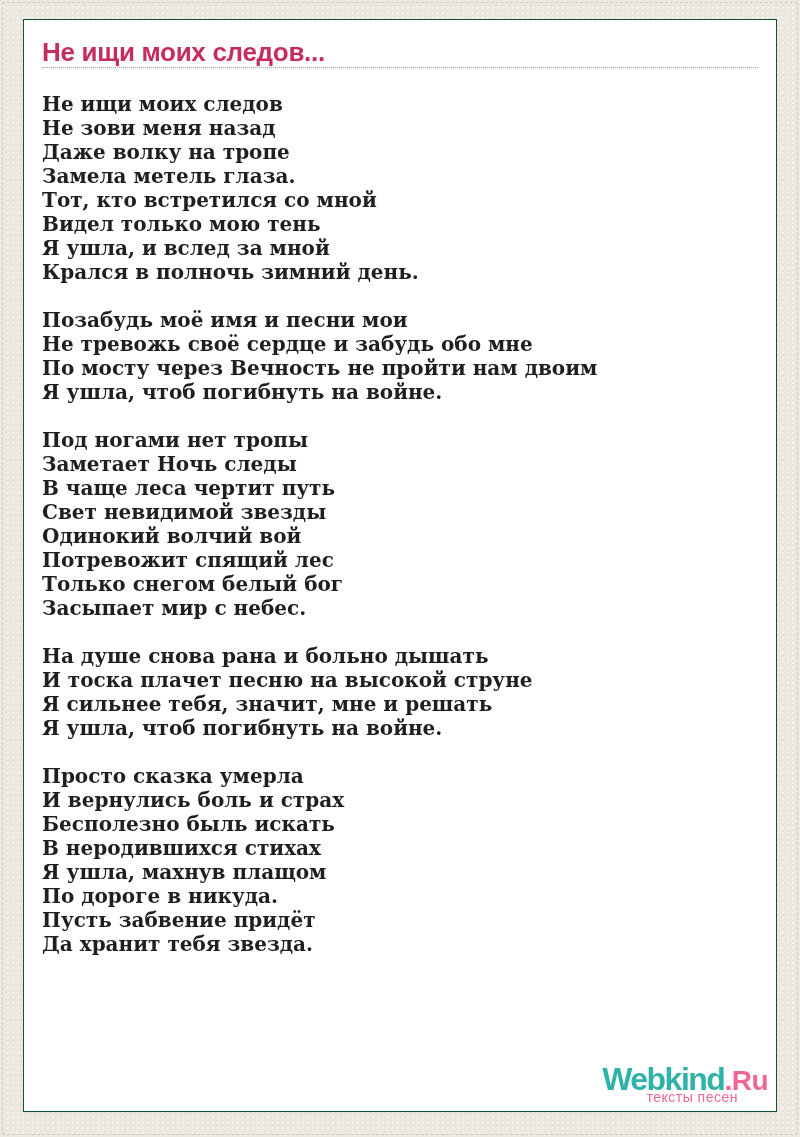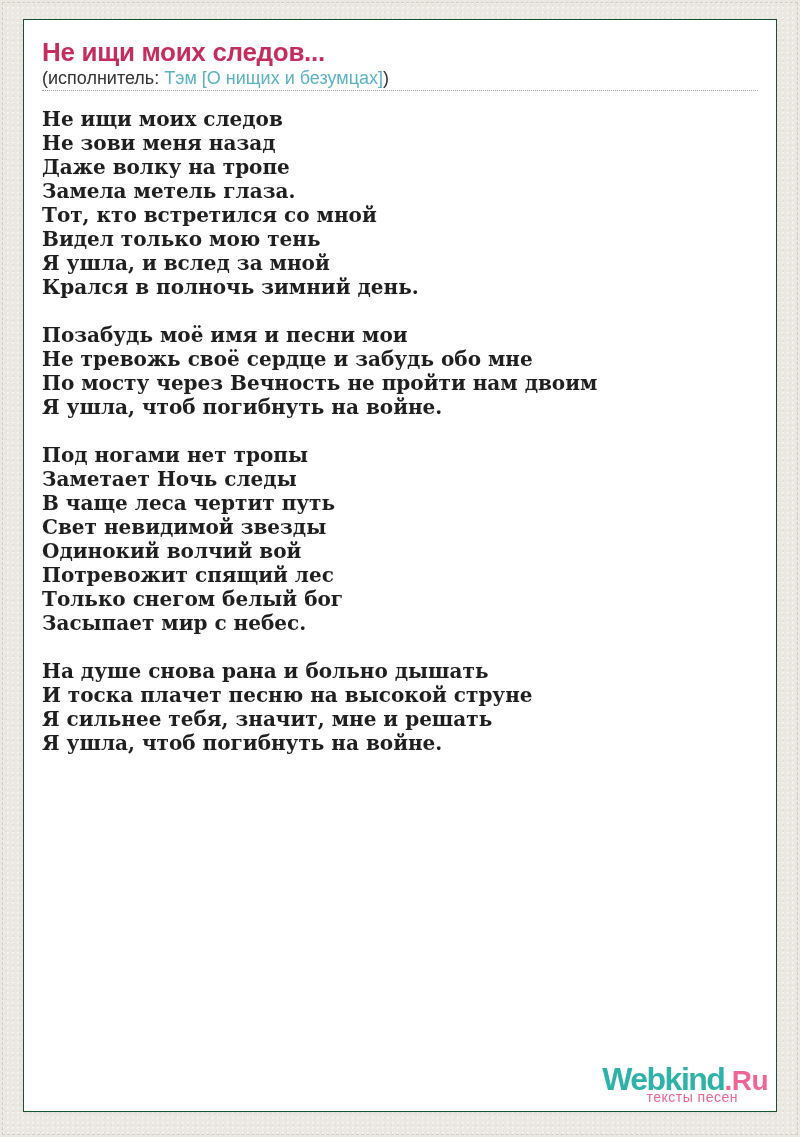--- a/index.html
+++ b/index.html
@@ -45,21 +45,21 @@
     font-size:18px;
     line-height:20px;
     color:#333333;
   }
   .artist-link{
     color:#5bb2c4;
     text-decoration:none;
     cursor:pointer;
   }
   .lyrics{
-    margin-top:16px;
+    margin-top:24px;
     font-family:"DejaVu Serif", serif;
     font-weight:bold;
     font-size:20px;
     line-height:24px;
     color:#1f1f1f;
   }
   .stanza{
     white-space:pre-line;
     margin:0 0 24px 0;
   }
@@ -92,23 +92,20 @@
 </style>
 </head>
 <body>
 
 <div class="outer-frame"></div>
 
 <div class="card">
 
   <div class="header">
     <h1 class="page-title">Не ищи моих следов...</h1>
-    <div class="artist-line">
-      <span>(исполнитель: </span><a class="artist-link">Тэм [О нищих и безумцах]</a><span>)</span>
-    </div>
   </div>
 
   <div class="lyrics">
     <p class="stanza">Не ищи моих следов
 Не зови меня назад
 Даже волку на тропе
 Замела метель глаза.
 Тот, кто встретился со мной
 Видел только мою тень
 Я ушла, и вслед за мной
@@ -122,20 +119,28 @@
 В чаще леса чертит путь
 Свет невидимой звезды
 Одинокий волчий вой
 Потревожит спящий лес
 Только снегом белый бог
 Засыпает мир с небес.</p>
     <p class="stanza">На душе снова рана и больно дышать
 И тоска плачет песню на высокой струне
 Я сильнее тебя, значит, мне и решать
 Я ушла, чтоб погибнуть на войне.</p>
+    <p class="stanza">Просто сказка умерла
+И вернулись боль и страх
+Бесполезно быль искать
+В неродившихся стихах
+Я ушла, махнув плащом
+По дороге в никуда.
+Пусть забвение придёт
+Да хранит тебя звезда.</p>
   </div>
 
   <div class="logo">
     <div>
       <span class="logo-main">Webkind</span><span class="logo-ru">.Ru</span>
     </div>
     <div class="logo-tagline">тексты песен</div>
   </div>
 
 </div>

